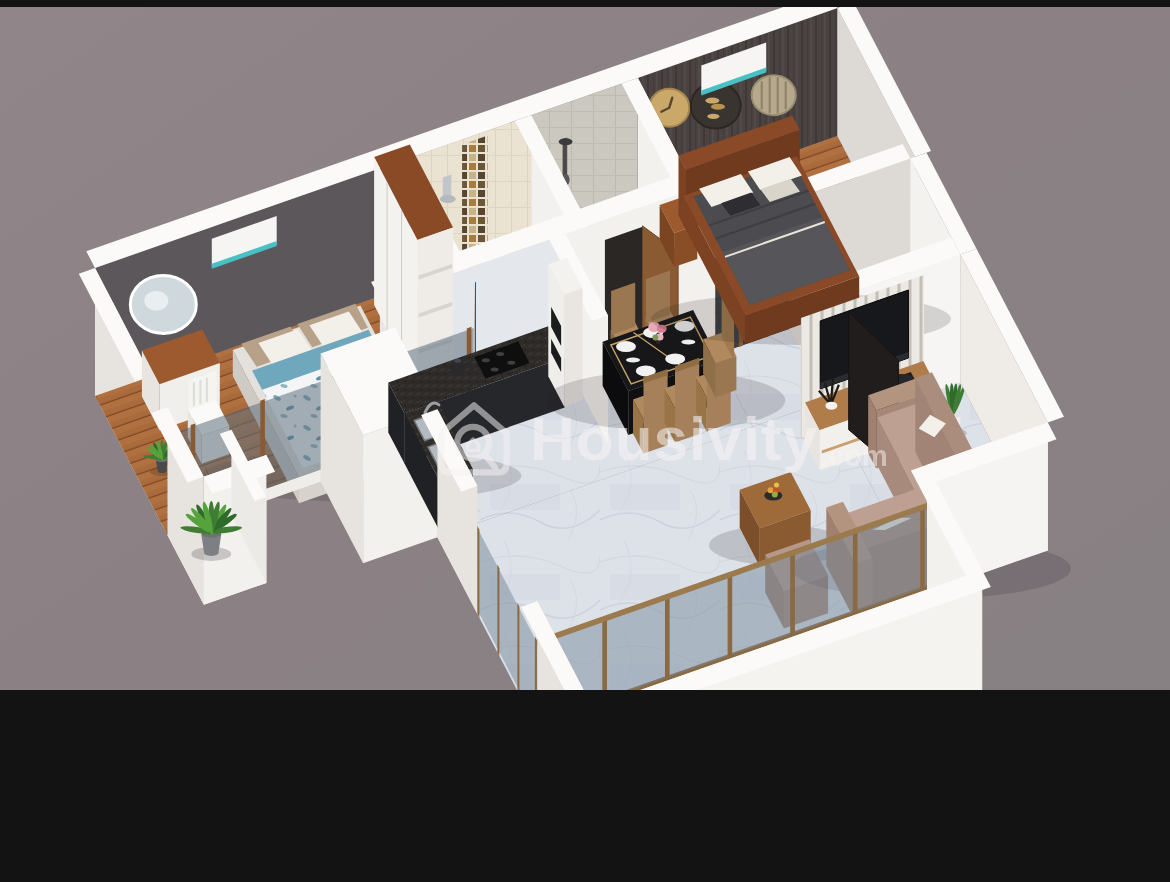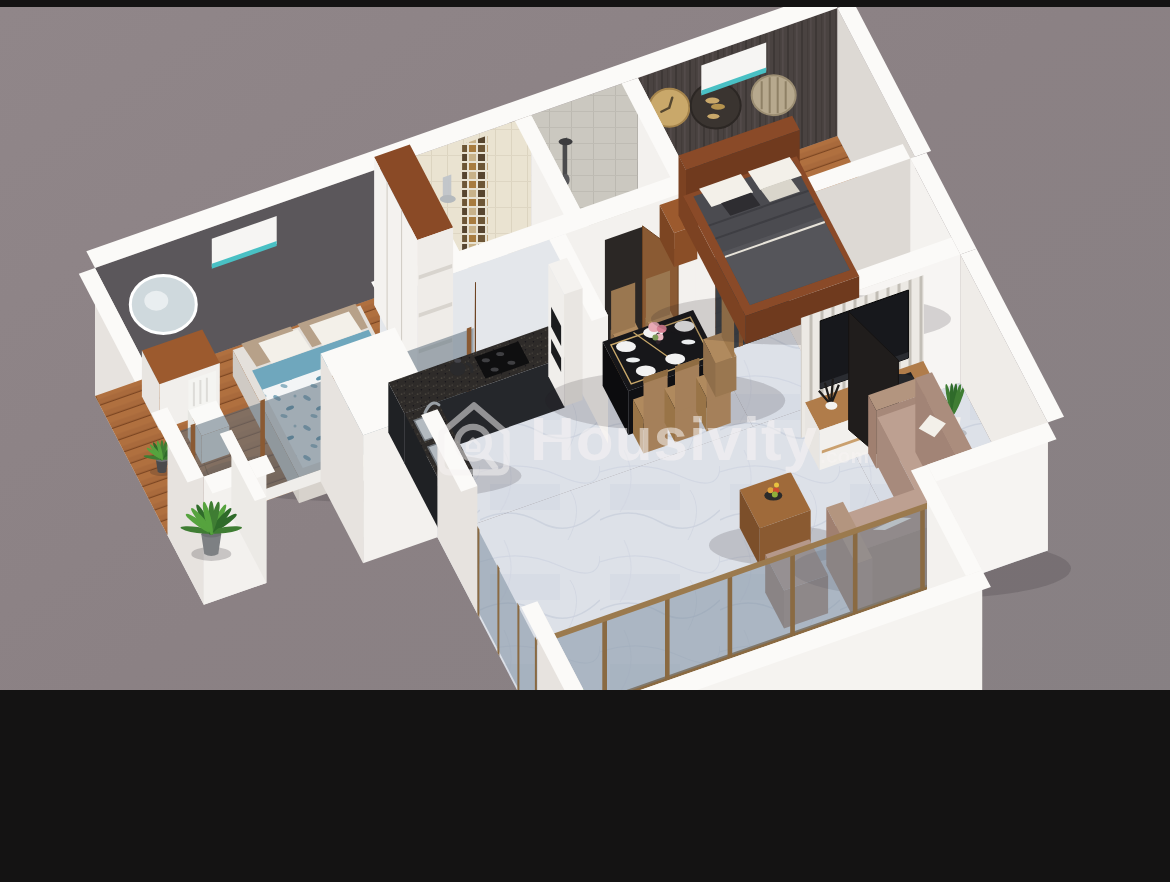--- a/index.html
+++ b/index.html
@@ -8,21 +8,21 @@
   #stage{position:absolute;left:0;top:7px;width:1170px;height:859px;
          background:linear-gradient(145deg,#908689 0%,#8b8184 45%,#868083 100%);}
   #scene{position:absolute;left:0;top:0;width:1170px;height:882px;}
   #bar-top{position:absolute;left:0;top:0;width:1170px;height:7px;background:#141313;z-index:5;}
   #bar-bottom{position:absolute;left:0;bottom:0;width:1170px;height:16px;background:#141313;z-index:5;}
   #watermark{position:absolute;left:428px;top:390px;display:flex;align-items:flex-end;z-index:4;
              pointer-events:none;}
   #wm-logo{width:92px;height:92px;opacity:.52;margin-right:10px;}
   #wm-text{font-weight:bold;font-size:62px;line-height:86px;color:rgba(247,244,244,.55);
            letter-spacing:1px;}
-  #wm-tld{font-weight:bold;font-size:21px;line-height:52px;color:rgba(247,244,244,.5);
+  #wm-tld{font-weight:bold;font-size:29px;line-height:52px;color:rgba(247,244,244,.5);
           margin-left:2px;}
 </style>
 </head>
 <body>
 
 <div id="frame">
   <div id="stage"></div>
 
   <svg id="scene" viewBox="0 0 1170 882" xmlns="http://www.w3.org/2000/svg">
     <defs>

